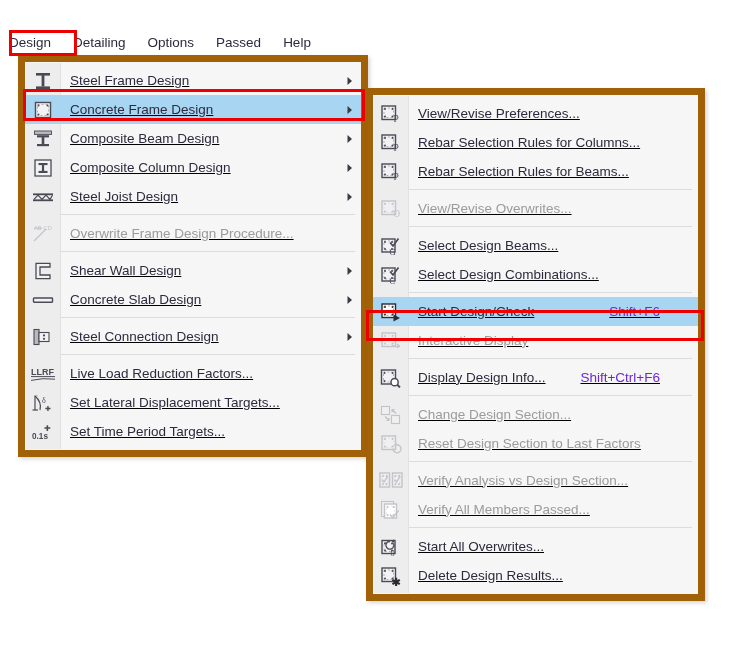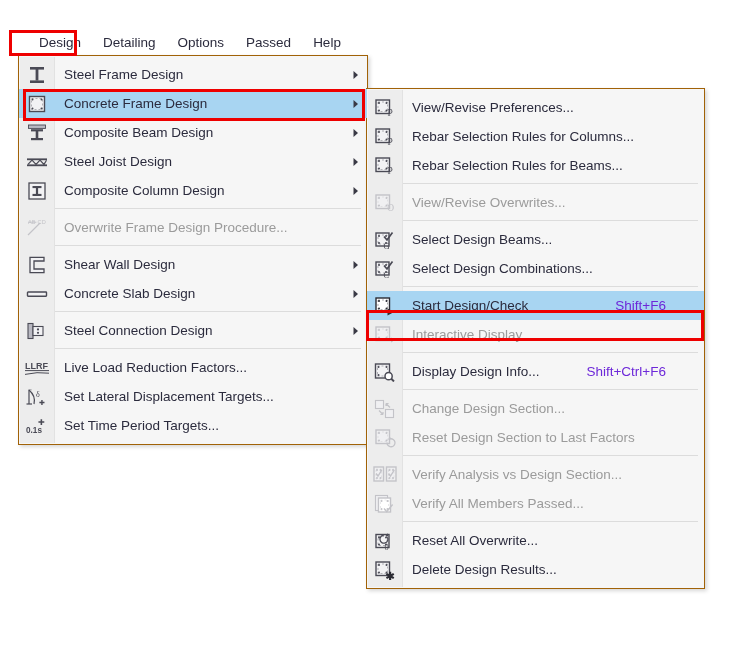--- a/index.html
+++ b/index.html
@@ -20,36 +20,36 @@
   
   .menubar {
     position: absolute;
     left: 0;
     top: 30px;
     height: 25px;
     display: flex;
     align-items: center;
     font-size: 13.5px;
     color: #2b2b3d;
-    margin-left: 30px;
   }
   .menubar-item {
     padding: 3px 11px;
     white-space: nowrap;
     line-height: 19px;
   }
   .menubar-item.first { padding-left: 9px; }
 
   
   .menu-panel {
     position: absolute;
     background: #f6f6f6;
-    border: 1px solid #a16207;
+    border: 7px solid #a16207;
     box-shadow: 2px 2px 4px rgba(0,0,0,0.16);
     box-sizing: border-box;
+    text-decoration: underline;
   }
   .menu-gutter {
     position: absolute;
     left: 1px;
     top: 1px;
     bottom: 1px;
     width: 34px;
     background: #ededed;
     border-right: 1px solid #e2e2e2;
   }
@@ -183,43 +183,43 @@
           </span>
           <span class="mi-label">Composite Beam Design</span>
           <span class="mi-arrow">
             <svg class="icn" width="8" height="10" viewBox="0 0 8 10">
               <path d="M1.5 1 L6 5 L1.5 9 Z" fill="#3a3a45"></path>
             </svg>
           </span>
         </div>
         <div class="menu-item">
           <span class="mi-icon">
-            <svg class="icn" width="22" height="14" viewBox="0 0 22 14">
-              <rect x="1" y="3.4" width="20" height="1.8" fill="#4a4a55"></rect>
-              <rect x="1" y="9.4" width="20" height="1.8" fill="#4a4a55"></rect>
-              <path d="M2 9.4 L6 5.2 L10 9.4 L14 5.2 L18 9.4 L20.5 5.2" fill="none" stroke="#4a4a55" stroke-width="1.2"></path>
-            </svg>
-          </span>
-          <span class="mi-label">Steel Joist Design</span>
-          <span class="mi-arrow">
-            <svg class="icn" width="8" height="10" viewBox="0 0 8 10">
-              <path d="M1.5 1 L6 5 L1.5 9 Z" fill="#3a3a45"></path>
-            </svg>
-          </span>
-        </div>
-        <div class="menu-item">
-          <span class="mi-icon">
             <svg class="icn" width="20" height="20" viewBox="0 0 20 20">
               <rect x="2" y="2" width="16" height="16" fill="#f2f2f4" stroke="#4a4a55" stroke-width="1.3"></rect>
               <rect x="5.5" y="5" width="9" height="2.1" fill="#4a4a55"></rect>
               <rect x="8.9" y="6" width="2.2" height="8" fill="#4a4a55"></rect>
               <rect x="5.5" y="12.9" width="9" height="2.1" fill="#4a4a55"></rect>
             </svg>
           </span>
           <span class="mi-label">Composite Column Design</span>
+          <span class="mi-arrow">
+            <svg class="icn" width="8" height="10" viewBox="0 0 8 10">
+              <path d="M1.5 1 L6 5 L1.5 9 Z" fill="#3a3a45"></path>
+            </svg>
+          </span>
+        </div>
+        <div class="menu-item">
+          <span class="mi-icon">
+            <svg class="icn" width="22" height="14" viewBox="0 0 22 14">
+              <rect x="1" y="3.4" width="20" height="1.8" fill="#4a4a55"></rect>
+              <rect x="1" y="9.4" width="20" height="1.8" fill="#4a4a55"></rect>
+              <path d="M2 9.4 L6 5.2 L10 9.4 L14 5.2 L18 9.4 L20.5 5.2" fill="none" stroke="#4a4a55" stroke-width="1.2"></path>
+            </svg>
+          </span>
+          <span class="mi-label">Steel Joist Design</span>
           <span class="mi-arrow">
             <svg class="icn" width="8" height="10" viewBox="0 0 8 10">
               <path d="M1.5 1 L6 5 L1.5 9 Z" fill="#3a3a45"></path>
             </svg>
           </span>
         </div>
         <div class="menu-sep"></div>
         <div class="menu-item disabled">
           <span class="mi-icon">
             <svg class="icn" width="24" height="20" viewBox="0 0 24 20">
@@ -539,21 +539,21 @@
               <circle cx="5" cy="6.5" r="1" fill="#4a4a55"></circle>
               <circle cx="12" cy="6.5" r="1" fill="#4a4a55"></circle>
               <circle cx="5" cy="13.5" r="1" fill="#4a4a55"></circle>
               <circle cx="12" cy="13.5" r="1" fill="#4a4a55"></circle>
               <rect x="4" y="5.5" width="9" height="9" fill="none" stroke="#4a4a55" stroke-width="0.6" stroke-dasharray="2 2" opacity="0.65"></rect>
               <path d="M13.4 6.2 a4 4 0 1 1 -3.2 -2" fill="none" stroke="#4a4a55" stroke-width="1.3"></path>
               <path d="M13.9 2.2 L14.3 5.4 L11.4 5 Z" fill="#4a4a55"></path>
               <text x="10.5" y="19.4" font-family="Liberation Serif, serif" font-size="8.5" fill="#4a4a55">0</text>
             </svg>
           </span>
-          <span class="mi-label">Reset All Overwrite...</span>
+          <span class="mi-label">Start All Overwrites...</span>
           <span class="mi-arrow"></span>
         </div>
         <div class="menu-item">
           <span class="mi-icon">
             <svg class="icn" width="22" height="20" viewBox="0 0 22 20">
               <rect x="2" y="2" width="13.5" height="13.5" fill="#f2f2f4" stroke="#4a4a55" stroke-width="1.4"></rect>
               <circle cx="5" cy="5" r="1" fill="#4a4a55"></circle>
               <circle cx="12.5" cy="5" r="1" fill="#4a4a55"></circle>
               <circle cx="5" cy="12.5" r="1" fill="#4a4a55"></circle>
               <circle cx="12.5" cy="12.5" r="1" fill="#4a4a55"></circle>

